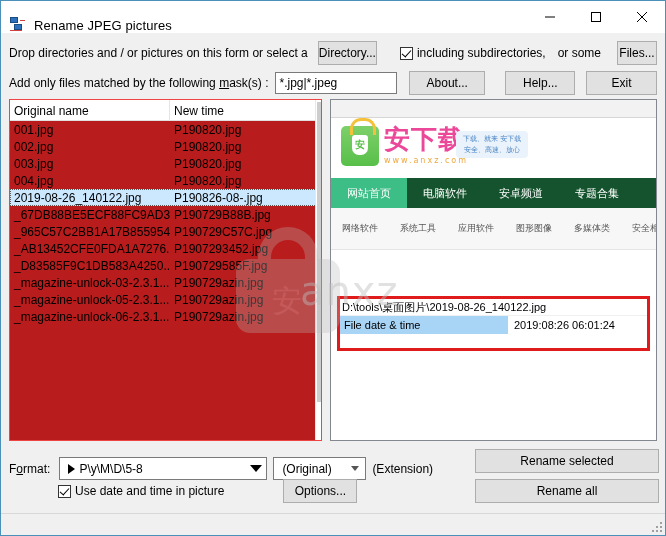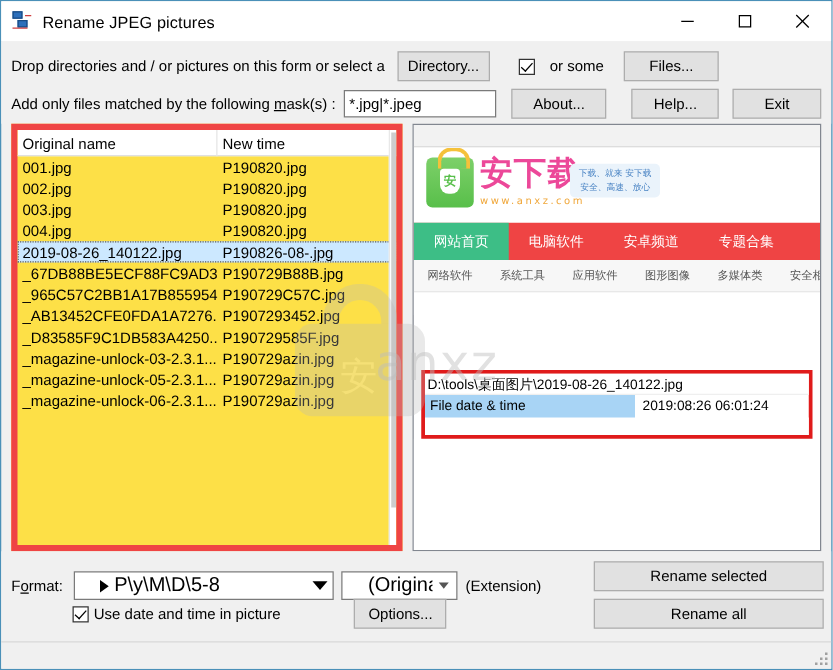--- a/index.html
+++ b/index.html
@@ -16,21 +16,21 @@
     width: 666px; height: 536px;
     border: 1px solid #4a90b8;
     background: #f0f0f0;
     display: flex; flex-direction: column;
   }
 
   
   .titlebar {
     height: 32px; min-height: 32px;
     background: #ffffff;
-    display: flex; align-items: center;
+    display: flex; align-items: flex-end;
     position: relative;
   }
   .title-icon {
     width: 16px; height: 16px;
     margin-left: 9px; margin-right: 8px;
     position: relative; flex: 0 0 auto;
   }
   .ti-box { position: absolute; background: #2c6fbb; border: 1px solid #1a4c84; }
   .ti-b1 { left: 0; top: 0; width: 8px; height: 6px; }
   .ti-b2 { left: 4px; top: 7px; width: 8px; height: 6px; }
@@ -102,22 +102,22 @@
   .middle {
     flex: 1 1 auto;
     display: flex;
     padding: 0 8px;
     gap: 8px;
     min-height: 0;
   }
 
   .listview {
     width: 313px; flex: 0 0 313px;
-    background: #fde047;
-    border: 5px solid #ef4444;
+    background: #b91c1c;
+    border: 1px solid #ef4444;
     display: flex; flex-direction: column;
     position: relative;
     overflow: hidden;
   }
   .lv-head {
     display: flex; height: 21px;
     border-bottom: 1px solid #e0e0e0;
     background: #fff; flex: 0 0 auto;
   }
   .lv-th {
@@ -200,32 +200,32 @@
     margin-top: 4px; font-family: "DejaVu Sans", sans-serif;
   }
   .slogan {
     position: absolute; left: 125px; top: 13px;
     background: #eaf3fb; border-radius: 4px;
     padding: 3px 7px; font-size: 7px; color: #4a84c4;
     line-height: 1.5; text-align: center;
     font-family: "DejaVu Sans", sans-serif;
   }
   .navbar {
-    height: 30px; background: #ef4444;
+    height: 30px; background: #14532d;
     display: flex; align-items: center;
     font-family: "DejaVu Sans", sans-serif;
   }
   .navbar .ni {
     color: #fff; font-size: 11px;
     padding: 0 16px; height: 30px;
     display: flex; align-items: center; white-space: nowrap;
   }
   .navbar .ni.active { background: #3dbe86; }
   .subnav {
-    height: 26px; background: #f7f7f7;
+    height: 42px; background: #f7f7f7;
     display: flex; align-items: center;
     border-bottom: 1px solid #e4e4e4;
     font-family: "DejaVu Sans", sans-serif;
   }
   .subnav .si {
     color: #555; font-size: 9px; padding: 0 11px;
     white-space: nowrap;
   }
   .prev-rest { background: #fff; height: 18px; }
 
@@ -262,22 +262,22 @@
     background: #f0f0f0;
     position: relative;
     padding: 0 8px;
   }
   .b-row1 { position: absolute; left: 8px; top: 8px; height: 39px; display: flex; align-items: center; }
   .b-row2 { position: absolute; left: 8px; top: 38px; height: 24px; display: flex; align-items: center; }
 
   .combo {
     background: #fff; border: 1px solid #7a7a7a;
     height: 23px; display: flex; align-items: center;
-    font-size: 16px; color: #000; position: relative;
-    padding-left: 20px;
+    font-size: 12px; color: #000; position: relative;
+    padding-left: 8px;
   }
   .combo .arrow-btn {
     position: absolute; right: 1px; top: 1px; bottom: 1px;
     width: 18px; display: flex; align-items: center; justify-content: center;
     background: #fff;
   }
   .tri-down {
     width: 0; height: 0;
     border-left: 6px solid transparent;
     border-right: 6px solid transparent;
@@ -368,20 +368,21 @@
     </div>
   </div>
 
   <div class="toppanel">
 
     <div class="row1">
       <div class="lbl">Drop directories and / or pictures on this form or select a</div>
       <div class="btn" style="margin-left:10px; width:74px;">Directory...</div>
       <div class="chk-wrap" style="margin-left:23px;">
         <span class="checkbox checked"></span>
+        <span class="lbl">including subdirectories,</span>
       </div>
       <div class="lbl" style="margin-left:12px;">or some</div>
       <div class="btn" style="margin-left:16px; width:76px;">Files...</div>
     </div>
 
     <div class="row2">
       <div class="lbl"><span>Add only files matched by the following </span><u>m</u><span>ask(s) :</span></div>
       <div class="txtfield" style="margin-left:7px; width:132px;">*.jpg|*.jpeg</div>
       <div class="btn" style="margin-left:12px; width:83px;">About...</div>
       <div class="btn" style="margin-left:20px; width:76px;">Help...</div>

